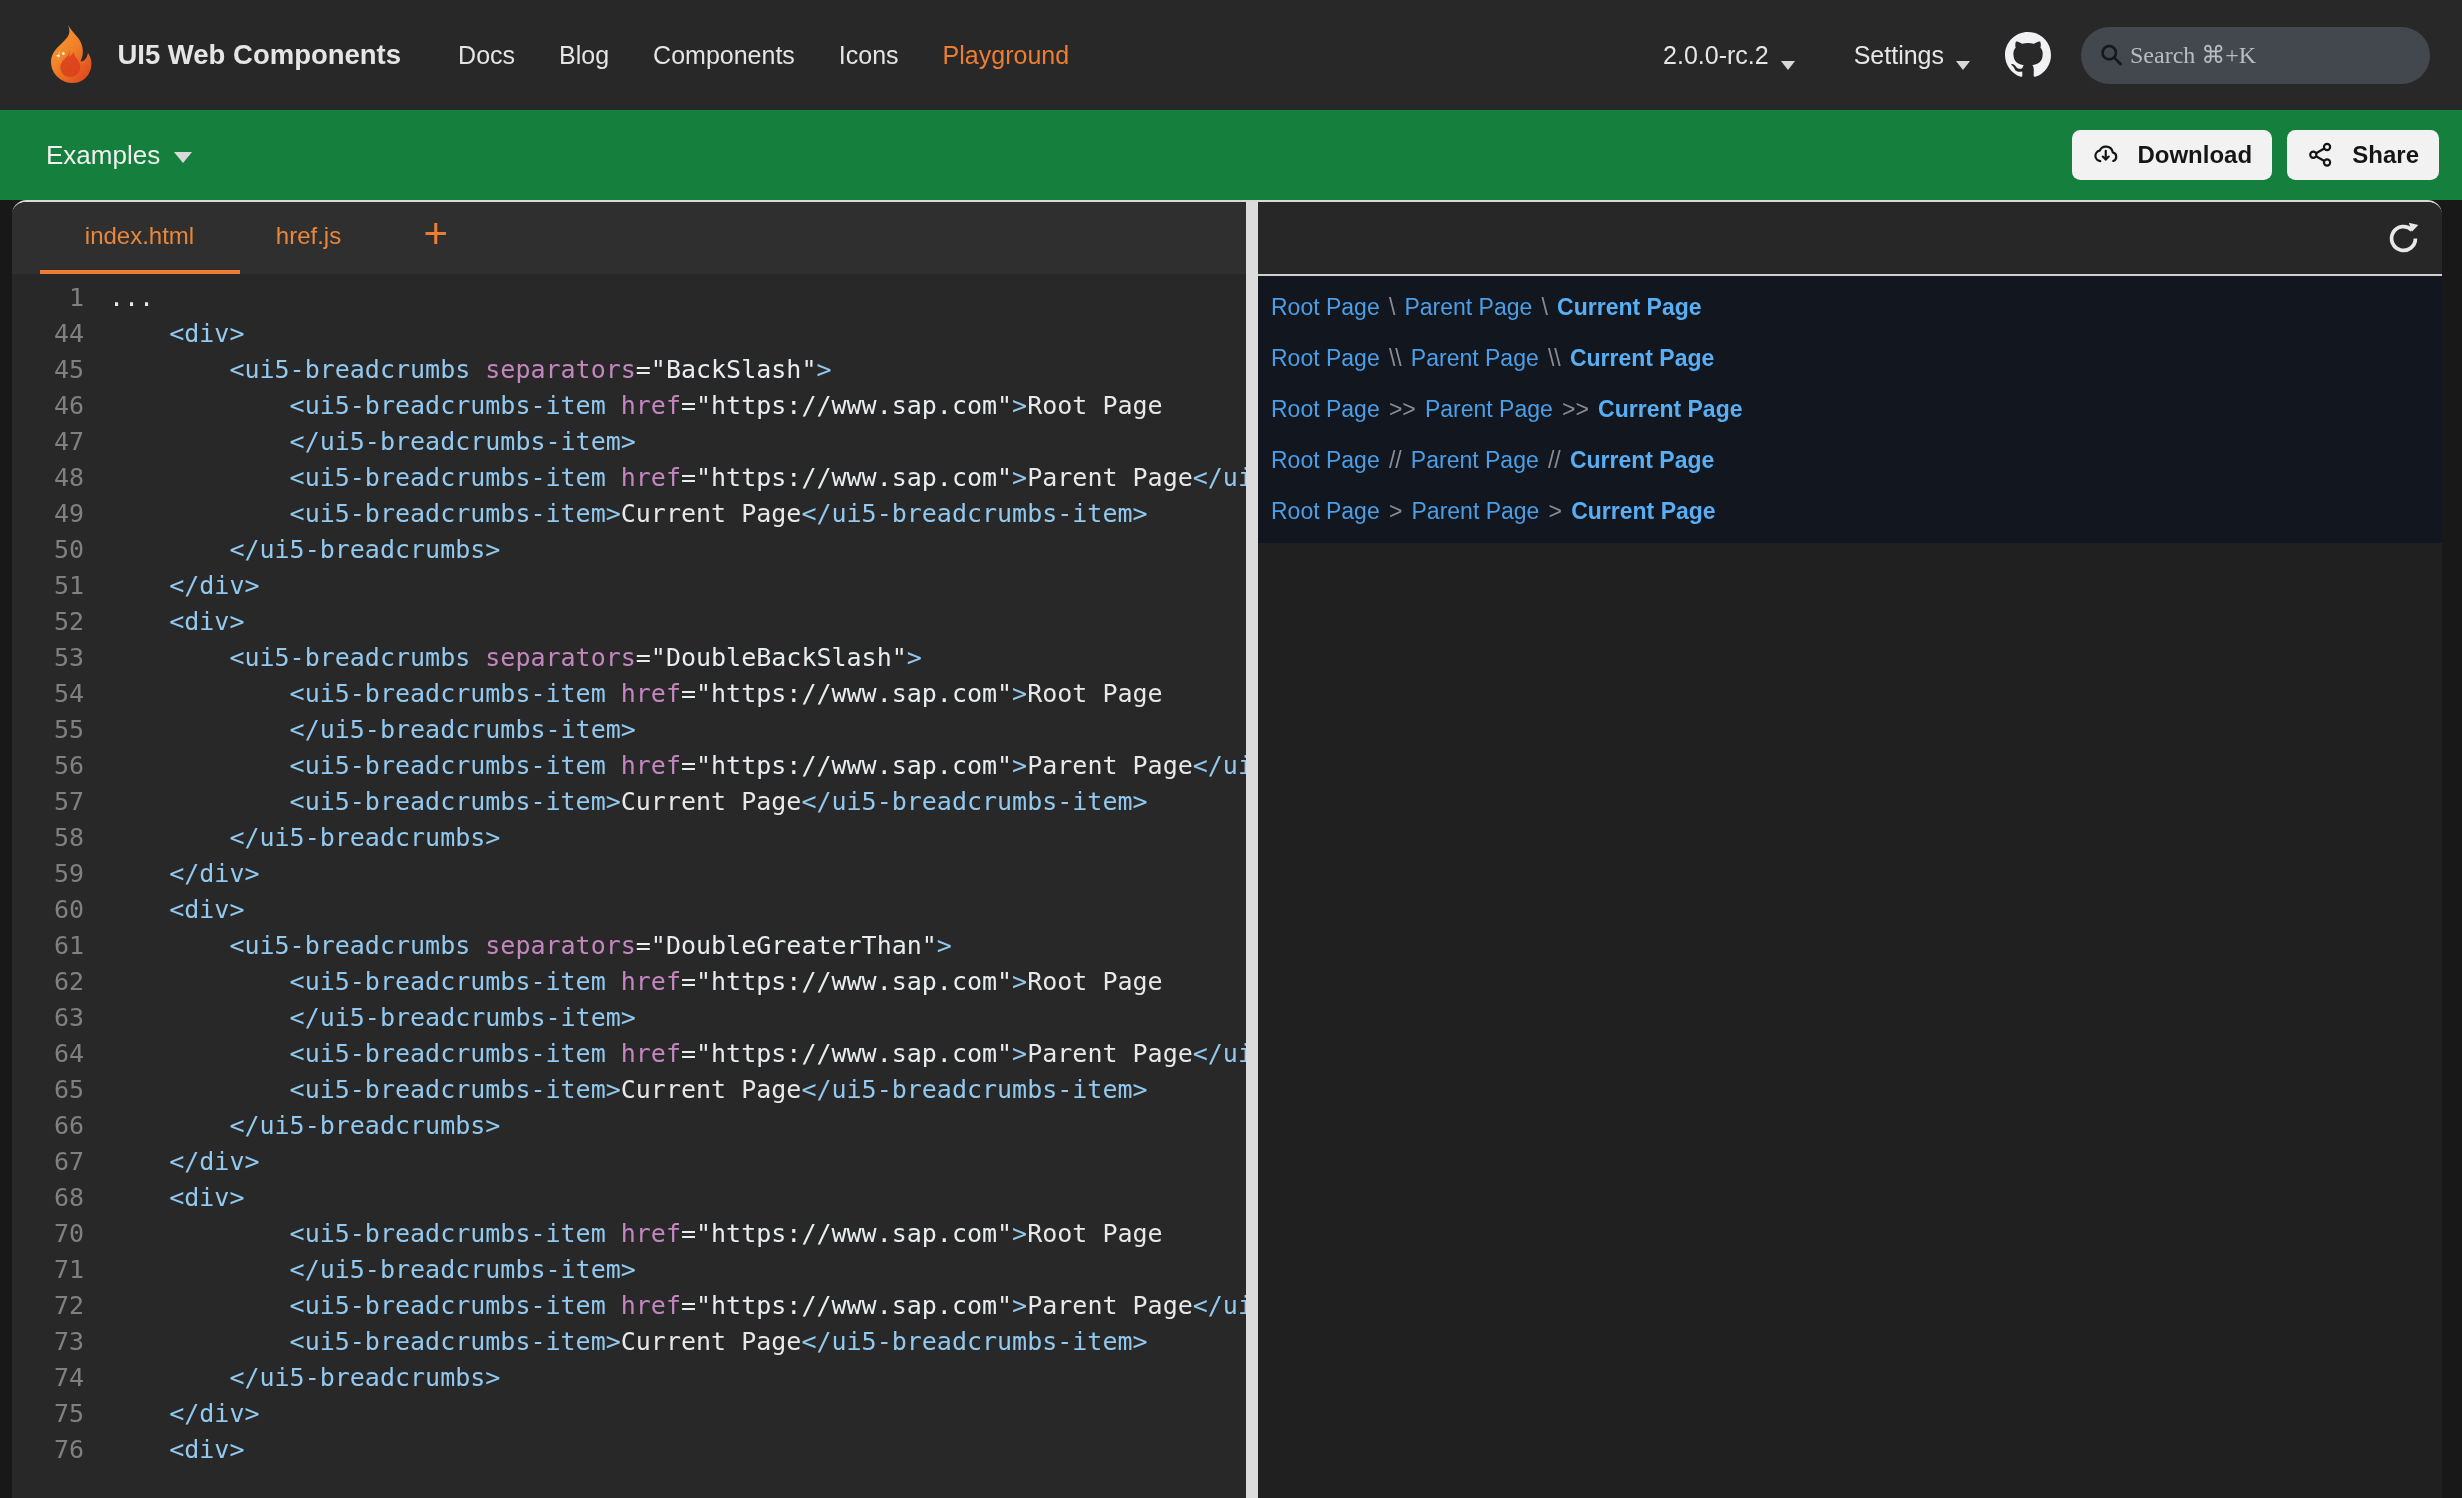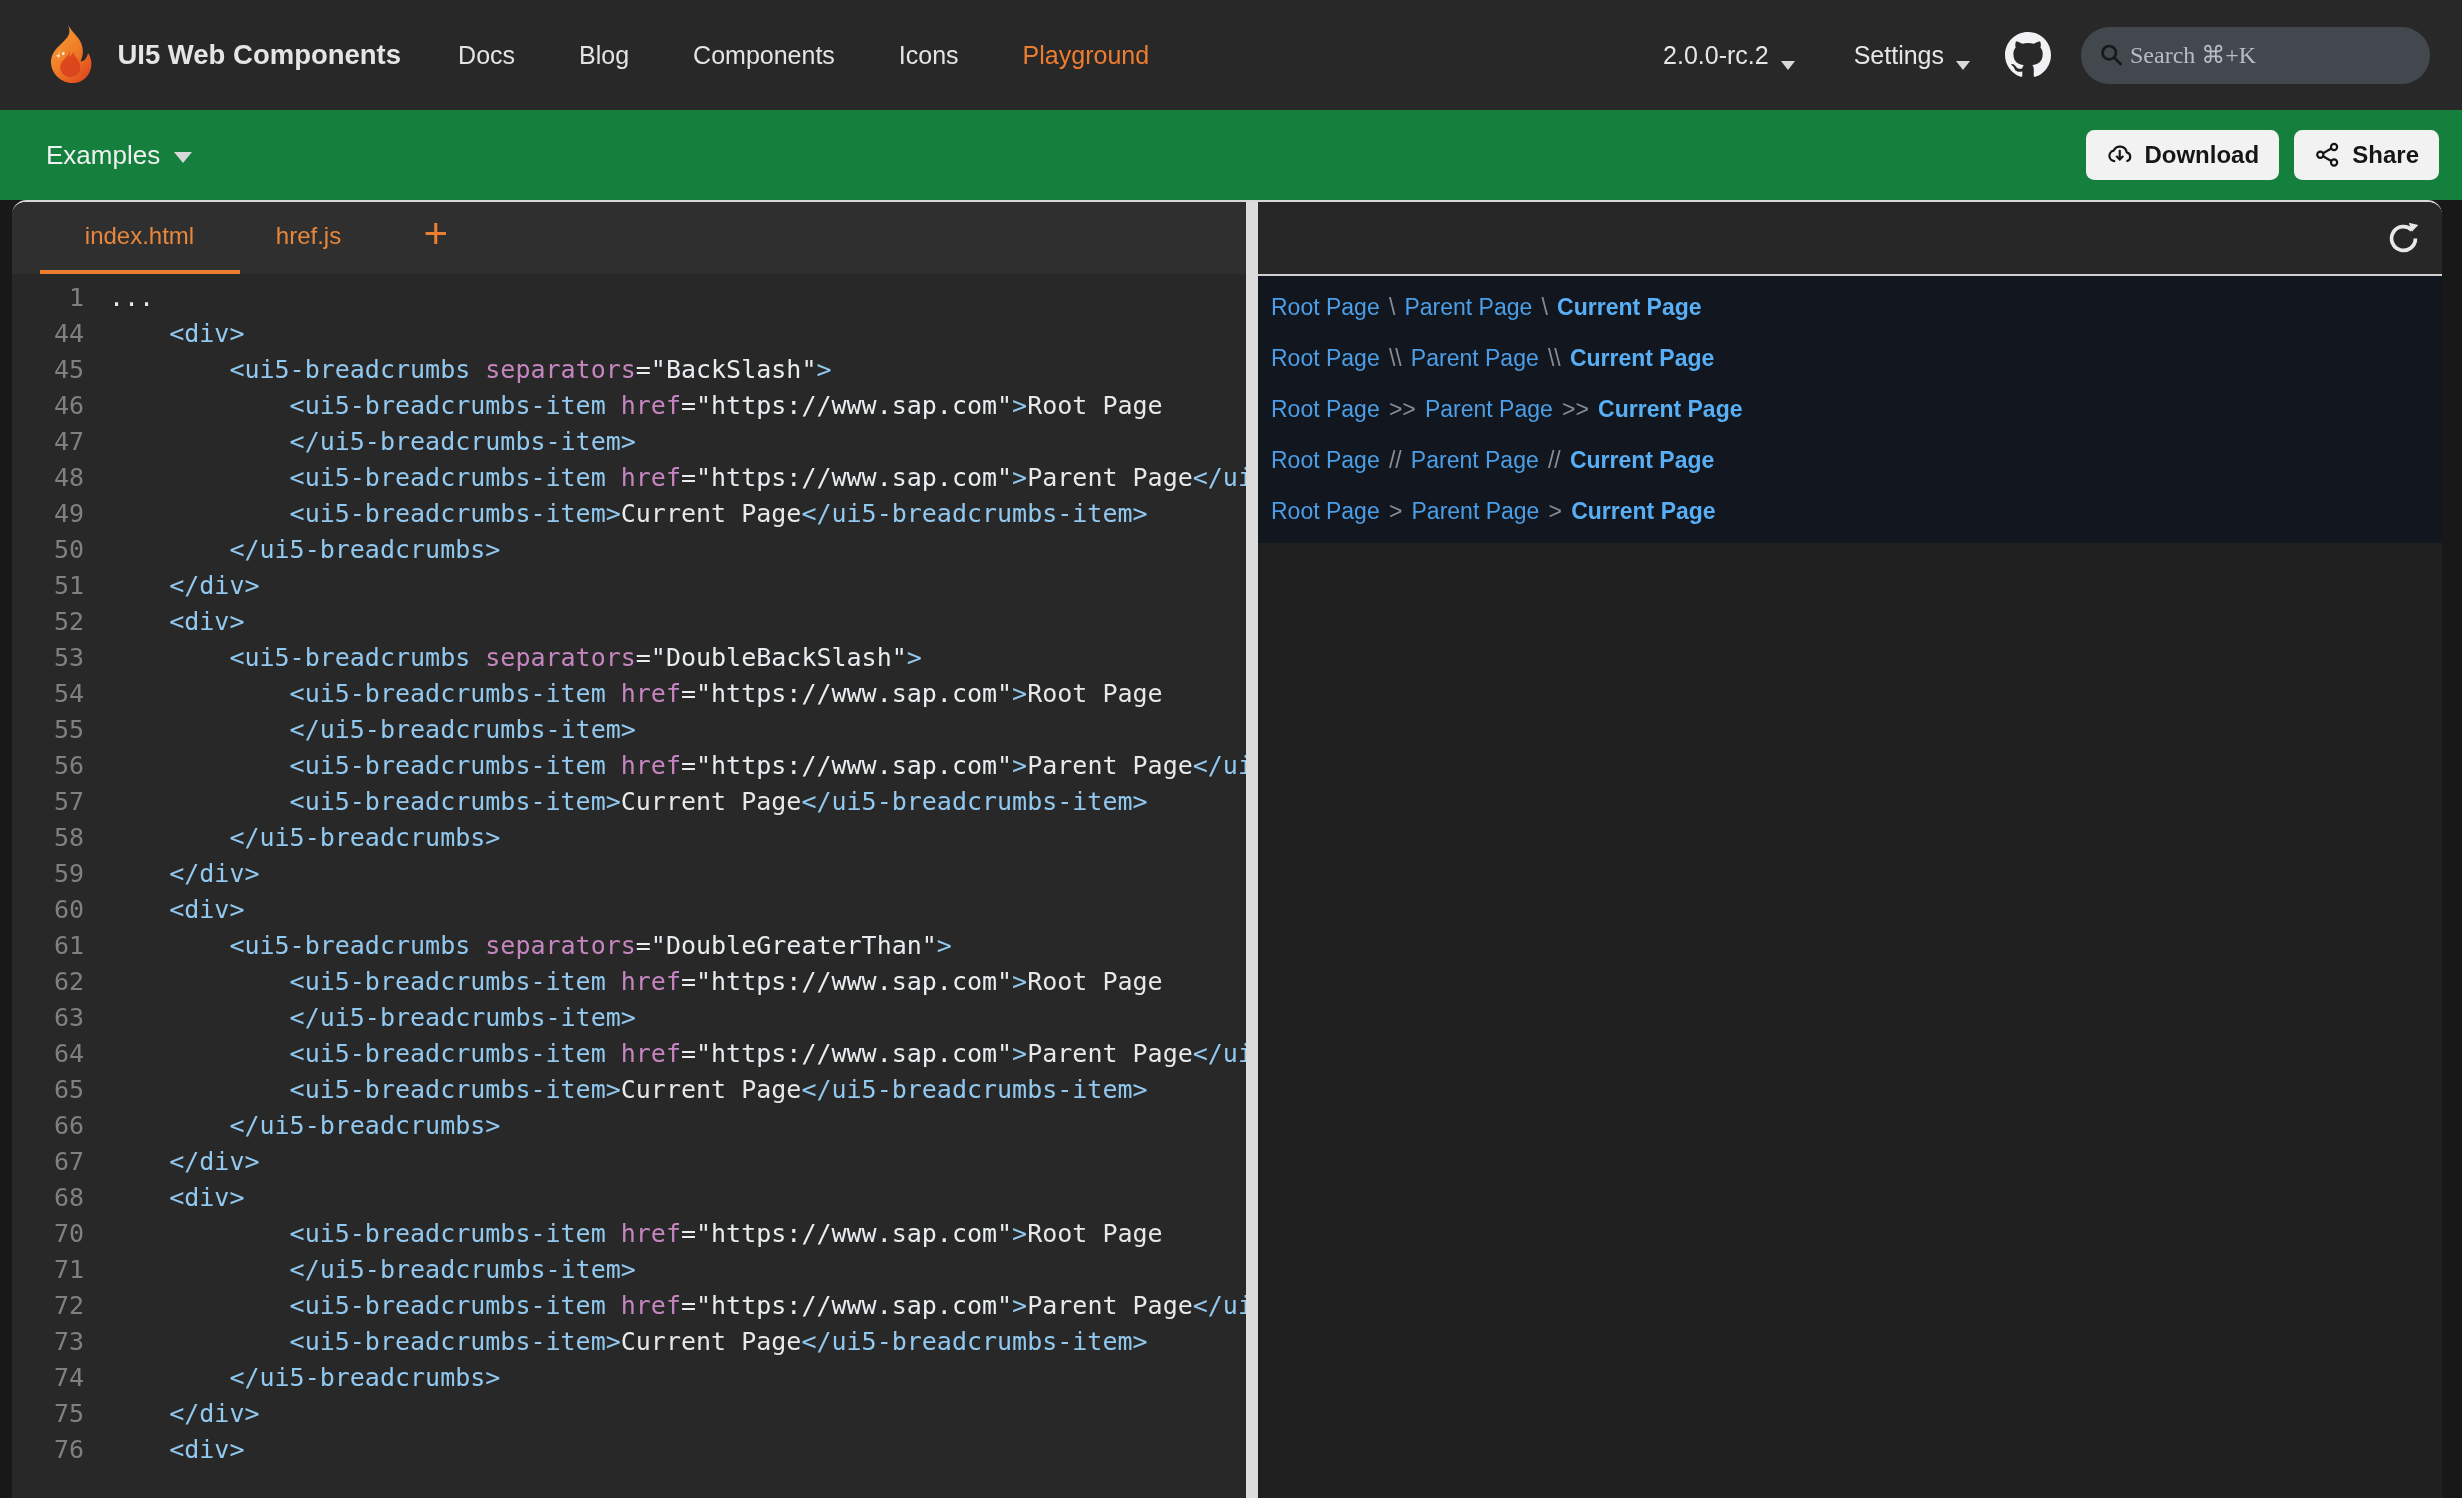--- a/index.html
+++ b/index.html
@@ -11,21 +11,21 @@
   }
   :root{
     --accent:#ed7d31; --tag:#92c9f0; --att:#c586c0; --str:#e8eef0; --pln:#e8e8e8;
     --link:#4b9fe8; --current:#58aff5; --sep:#868d97;
   }
   
   .header{height:110px;background:#282828;display:flex;align-items:center;
     padding:0 32px 0 35px;box-sizing:border-box}
   .logo{flex:none;display:flex;align-items:center;cursor:pointer}
   .brand{font-size:27.5px;font-weight:700;color:#e5e5e5;margin-left:18.4px;white-space:nowrap;cursor:pointer}
-  .nav{display:flex;gap:64px;margin-left:57px;font-size:25px;align-items:center}
+  .nav{display:flex;gap:44px;margin-left:57px;font-size:25px;align-items:center}
   .nav a{color:#e4e4e4;text-decoration:none;white-space:nowrap}
   .nav a.active{color:var(--accent)}
   .hdr-right{margin-left:auto;display:flex;align-items:center}
   .version,.settings{font-size:25px;color:#e6e6e6;display:flex;align-items:flex-end;cursor:pointer}
   .version{margin-right:59px}
   .settings{margin-right:35px}
   .caret{width:0;height:0;border-left:7.3px solid transparent;border-right:7.3px solid transparent;
     border-top:9.2px solid #d9d9d9;display:inline-block;margin-left:12px;margin-top:4.6px}
   .gh{margin-right:30px;display:flex;align-items:center;cursor:pointer}
   .search{width:349px;height:57px;background:#43474e;border-radius:28.5px;display:flex;
@@ -33,21 +33,21 @@
   .search input{background:transparent;border:none;outline:none;color:#c9cdd3;
     font-size:24px;margin-left:4px;width:100%;font-family:Liberation Serif, serif}
   .search input::placeholder{color:#b9bdc3}
   
   .subbar{height:90px;background:#15803d;display:flex;align-items:center;
     padding:0 23px 0 46px;box-sizing:border-box}
   .examples{font-size:26px;color:#f0f0f0;display:flex;align-items:center;cursor:pointer}
   .examples .caret{border-left-width:9.2px;border-right-width:9.2px;border-top-width:11px;margin-left:13.8px}
   .subbar-right{margin-left:auto;display:flex;gap:14.7px}
   .btn{height:50px;background:#f2f2f2;border:none;border-radius:8.3px;display:flex;align-items:center;
-    gap:11px;padding:12px 20px;font-size:24px;font-weight:700;color:#161616;font-family:inherit;cursor:pointer}
+    gap:18px;padding:12px 20px;font-size:24px;font-weight:700;color:#161616;font-family:inherit;cursor:pointer}
   
   .window{margin-left:12px;width:2430px;height:1298px;border-top:2.8px solid #d8d8d8;
     border-radius:14.7px 14.7px 0 0;display:flex;overflow:hidden;box-sizing:border-box}
   .editor{width:1234px;flex:none;display:flex;flex-direction:column;background:#282828}
   .tabbar{height:72px;background:#2f2f2f;display:flex;align-items:stretch;padding-left:27.5px;flex:none}
   #tabs-holder{display:flex;align-items:stretch}
   .tab{width:200px;display:flex;align-items:center;justify-content:center;font-size:24px;
     color:#e8873c;border-bottom:4.6px solid transparent;box-sizing:border-box;cursor:pointer}
   #tabs-holder .tab:nth-child(2){width:138px}
   .tab.active{border-bottom-color:var(--accent)}

